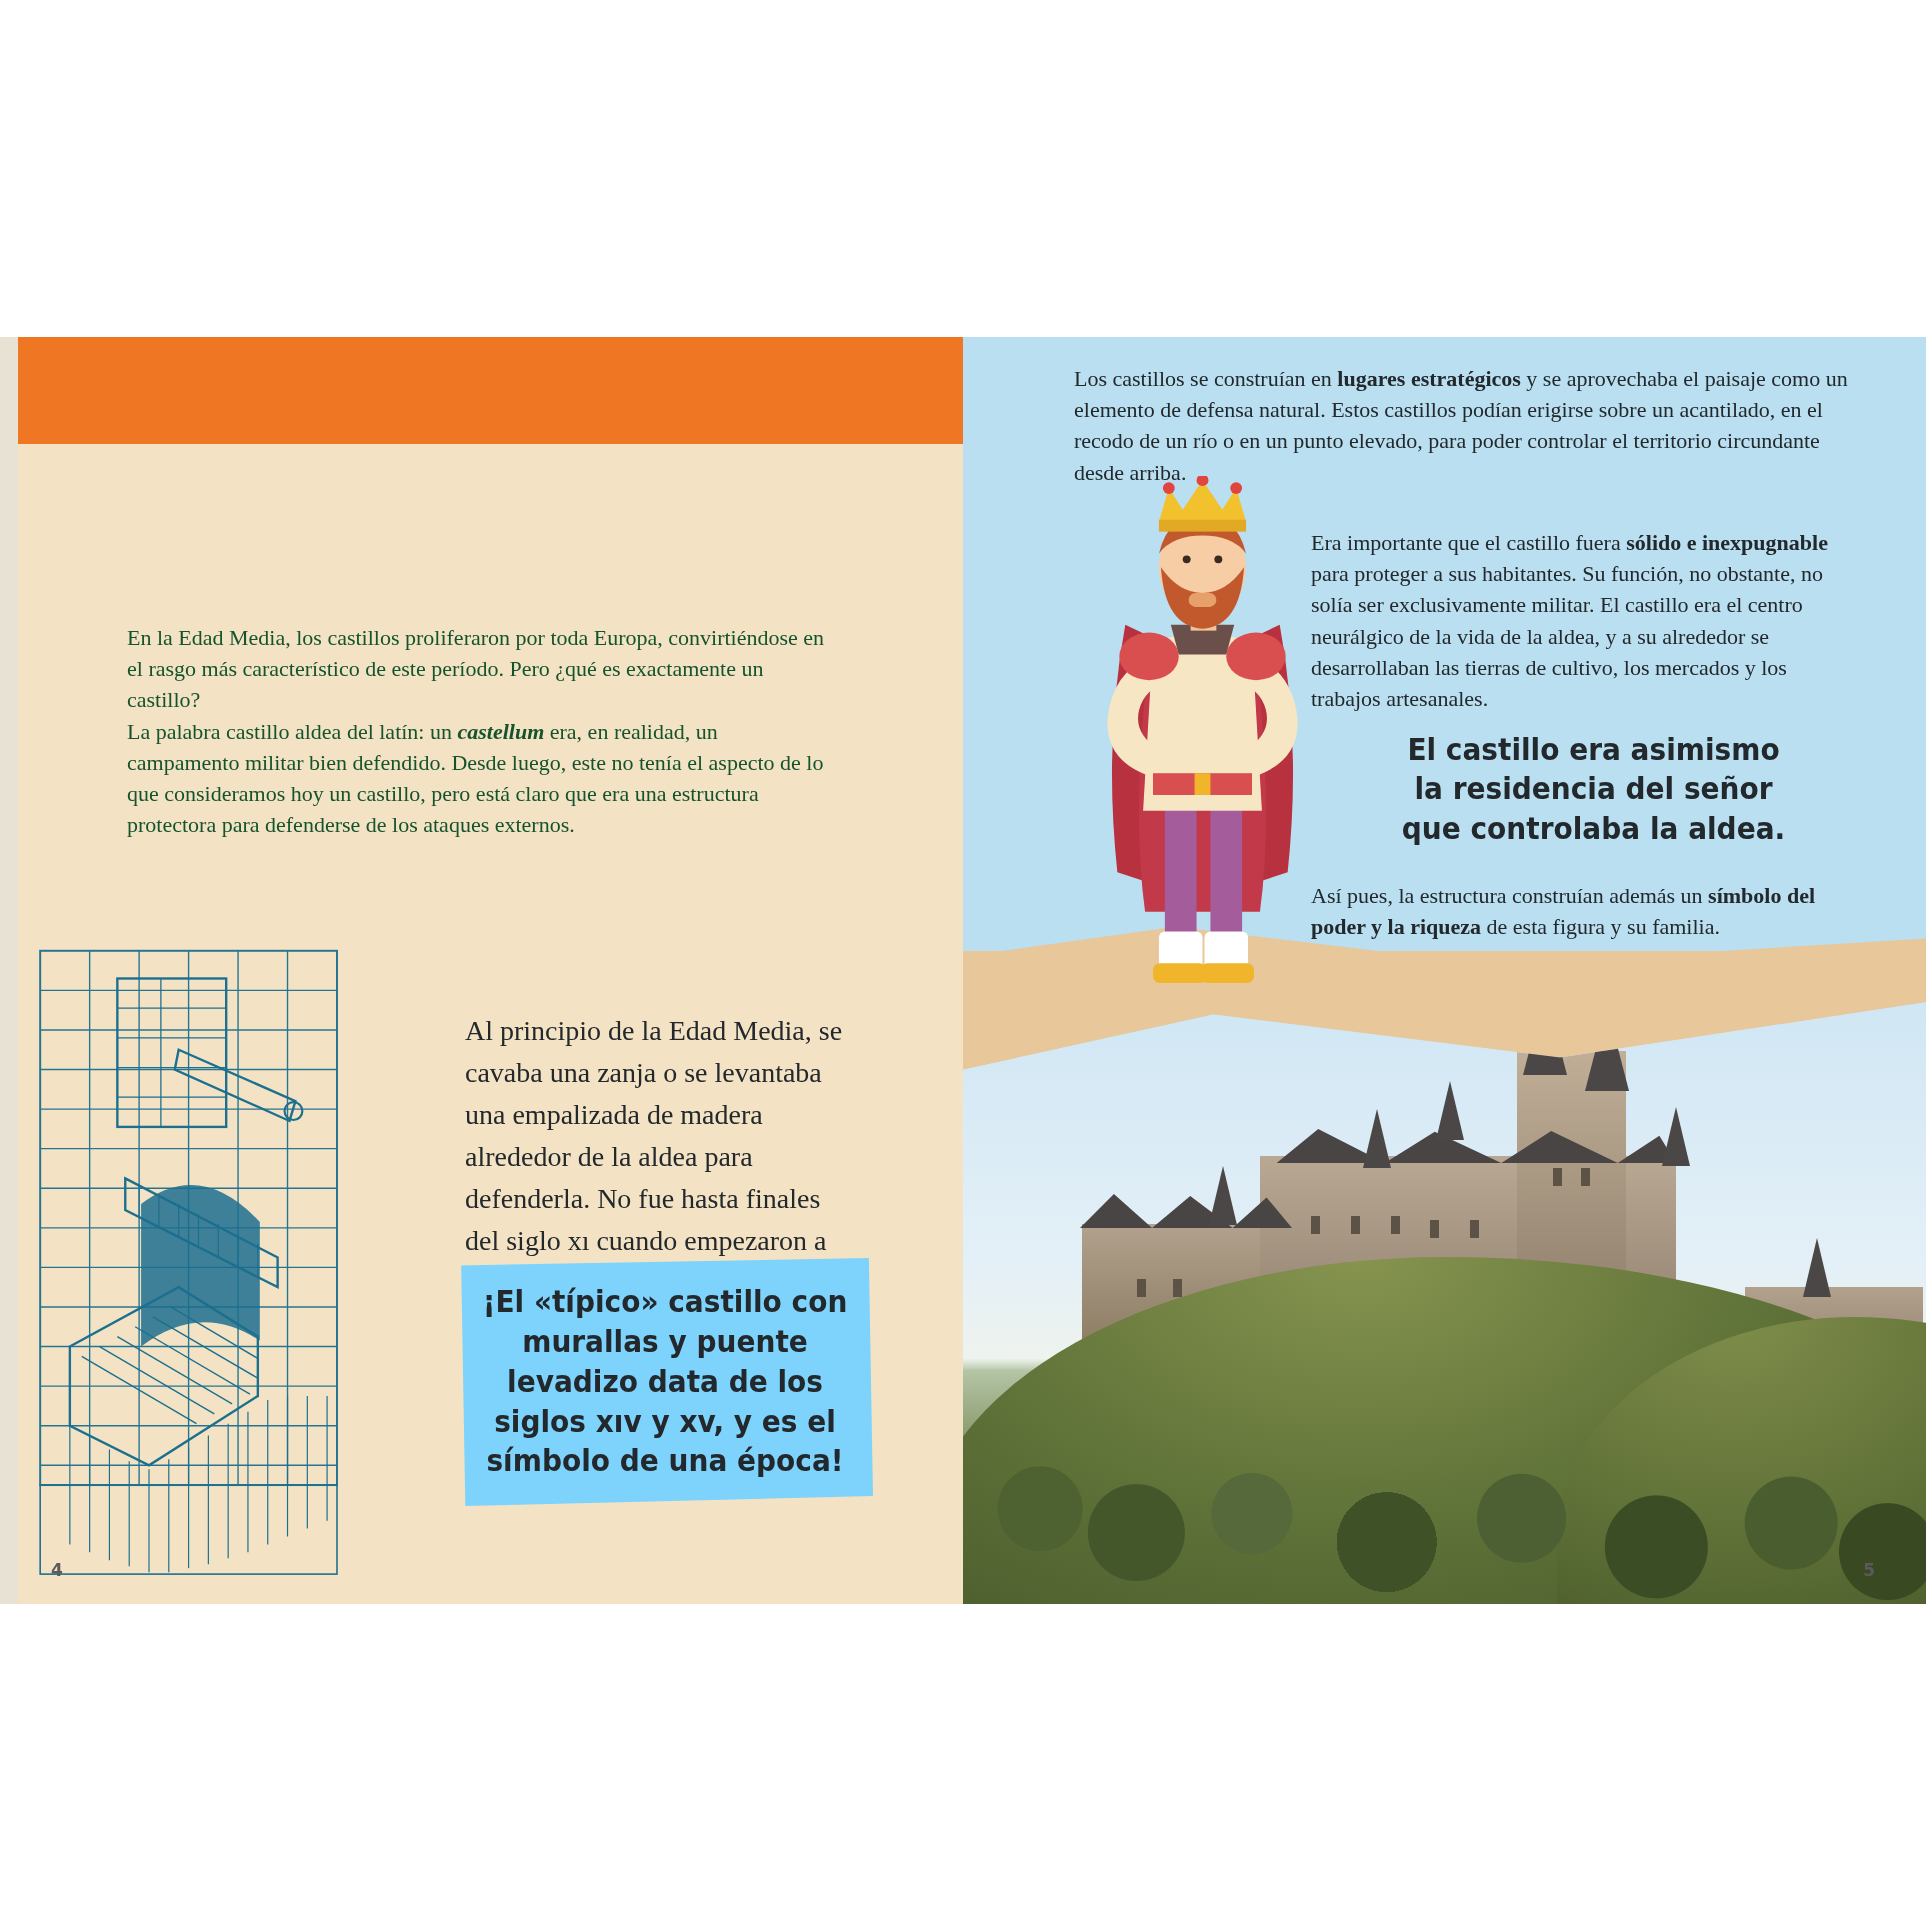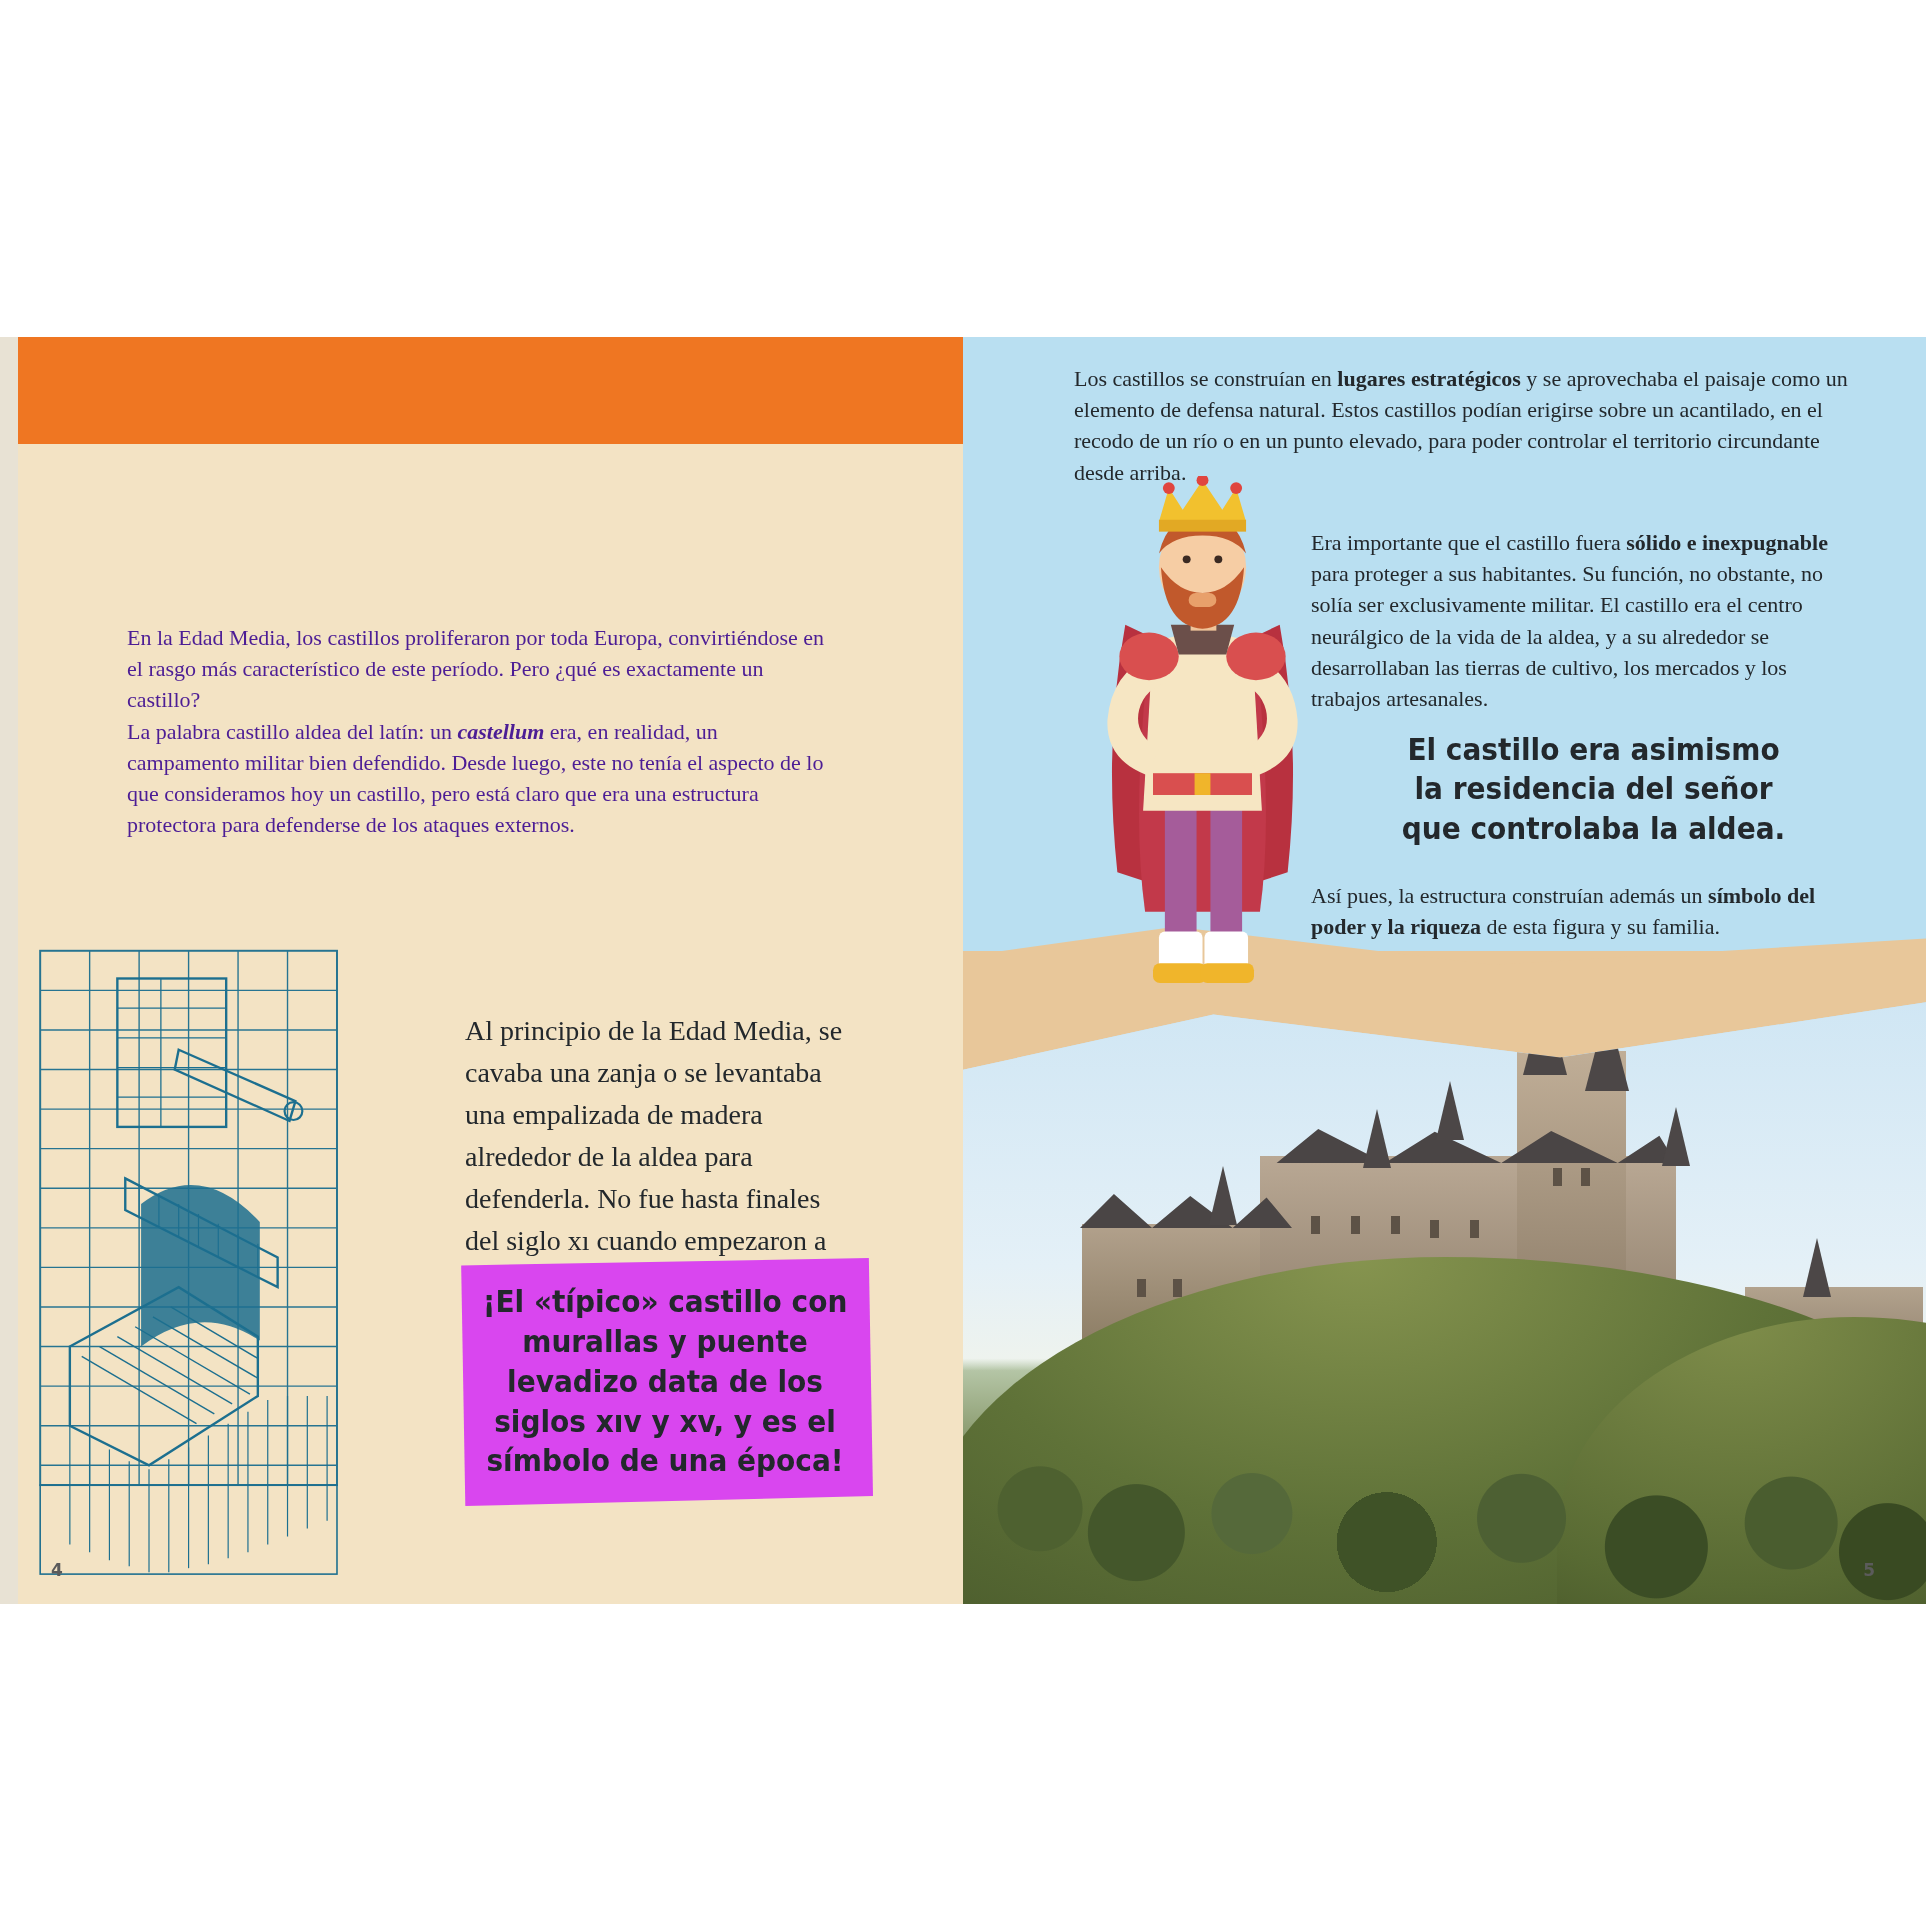--- a/index.html
+++ b/index.html
@@ -77,21 +77,21 @@
     letter-spacing: 2px;
     text-align: center;
     transform: scaleY(1.18);
     padding-right: 20px;
   }
   .title-text .l2 { display: block; }
 
   .para {
     font-size: 22px;
     line-height: 1.42;
-    color: #4c1d95;
+    color: #14532d;
   }
   .left-intro {
     position: absolute;
     left: 127px;
     top: 285px;
     width: 703px;
   }
   .left-intro .para { margin: 0; }
   .italic-word { font-style: italic; font-weight: bold; }
 
@@ -118,21 +118,21 @@
   .callout {
     position: absolute;
     left: 457px;
     top: 921px;
     width: 416px;
     height: 248px;
   }
   .callout .sheet {
     position: absolute;
     inset: 0;
-    background: #d946ef;
+    background: #7dd3fc;
     clip-path: polygon(1% 3%, 99% 0, 100% 96%, 2% 100%);
     display: flex;
     align-items: center;
     justify-content: center;
   }
   .callout-text {
     font-family: "DejaVu Sans", sans-serif;
     font-weight: bold;
     font-size: 28px;
     line-height: 1.34;

